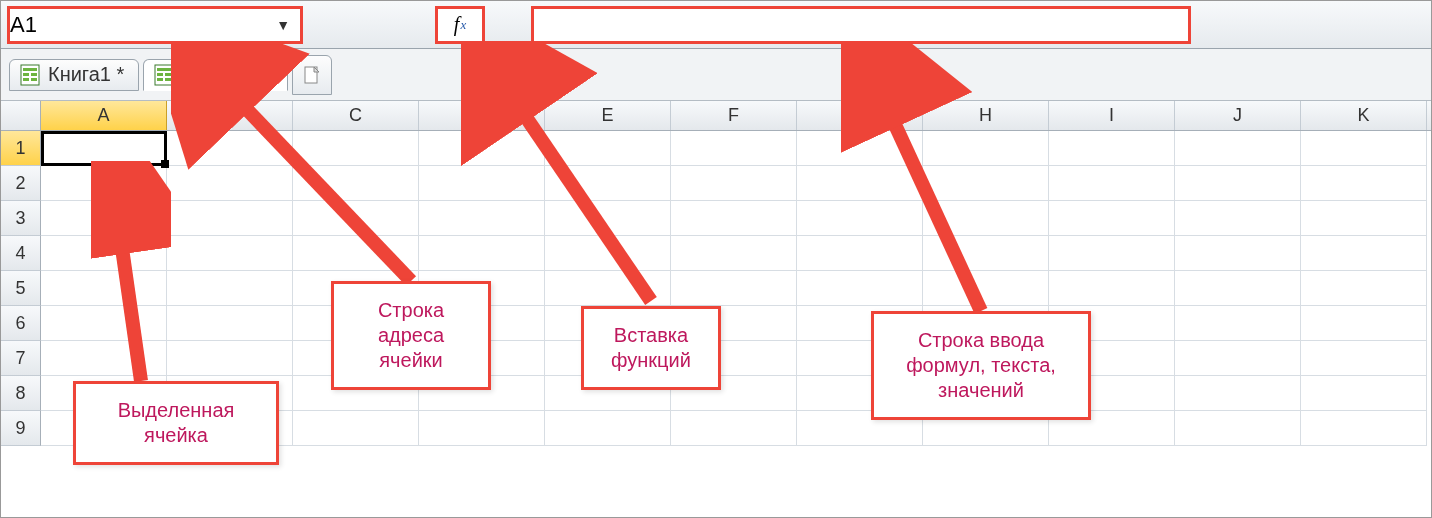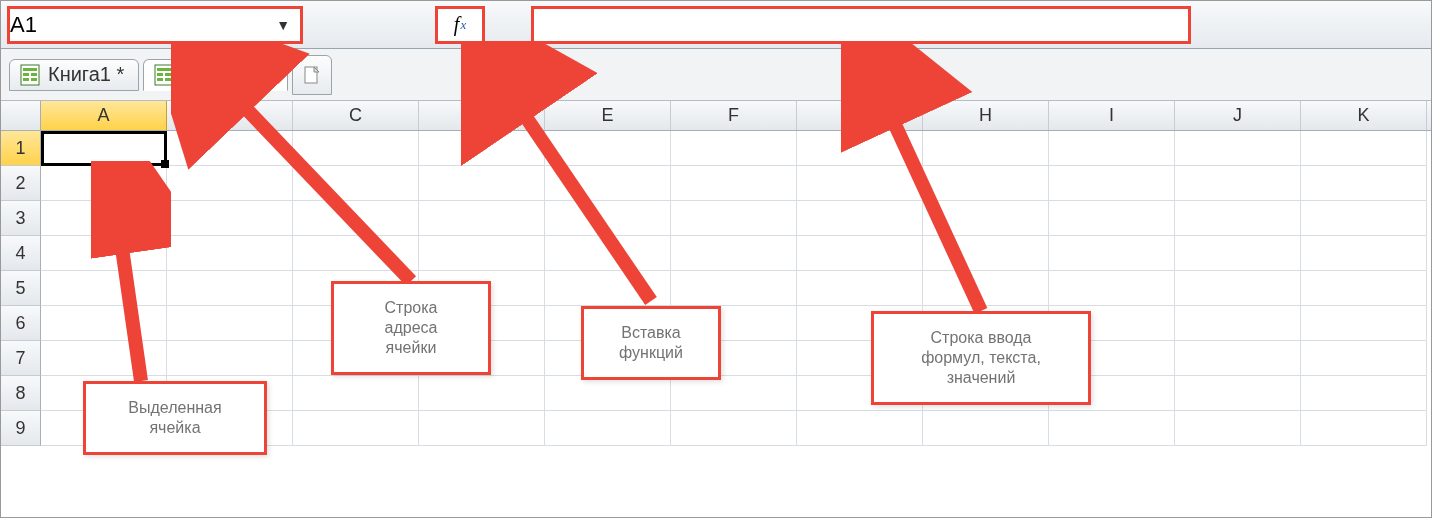--- a/index.html
+++ b/index.html
@@ -141,22 +141,22 @@
   .cell.selected::after{
     content:""; position:absolute; right:-5px; bottom:-5px;
     width:8px;height:8px;background:#000;
   }
 
   
   .callout {
     position:absolute;
     background:#fff;
     border:3px solid #ee4438;
-    color:#737373;
-    font-size:16px;
+    color:#be185d;
+    font-size:20px;
     text-align:center;
     padding:14px 18px;
     line-height:1.25;
     box-shadow: 2px 2px 5px rgba(0,0,0,.12);
     z-index:50;
   }
   svg.arrow { position:absolute; z-index:40; pointer-events:none;}
 </style>
 </head>
 <body>
@@ -383,16 +383,16 @@
 </svg>
 <svg class="arrow" style="left:840px;top:40px" width="180" height="280">
   <defs>
       <marker id="ah4" markerWidth="12" markerHeight="12" refX="6" refY="6" orient="auto">
         <path d="M0,0 L12,6 L0,12 Z" fill="#ee4438"></path>
       </marker>
     </defs>
   <line x1="140" y1="270" x2="20" y2="10" stroke="#ee4438" stroke-width="14" marker-end="url(#ah4)"></line>
 </svg>
 
-<div class="callout" style="left:82px; top:380px; width:184px">Выделенная<br>ячейка</div>
+<div class="callout" style="left:72px; top:380px; width:206px">Выделенная<br>ячейка</div>
 <div class="callout" style="left:330px; top:280px; width:160px">Строка<br>адреса<br>ячейки</div>
 <div class="callout" style="left:580px; top:305px; width:140px">Вставка<br>функций</div>
 <div class="callout" style="left:870px; top:310px; width:220px">Строка ввода<br>формул, текста,<br>значений</div>
 
 </body></html>

